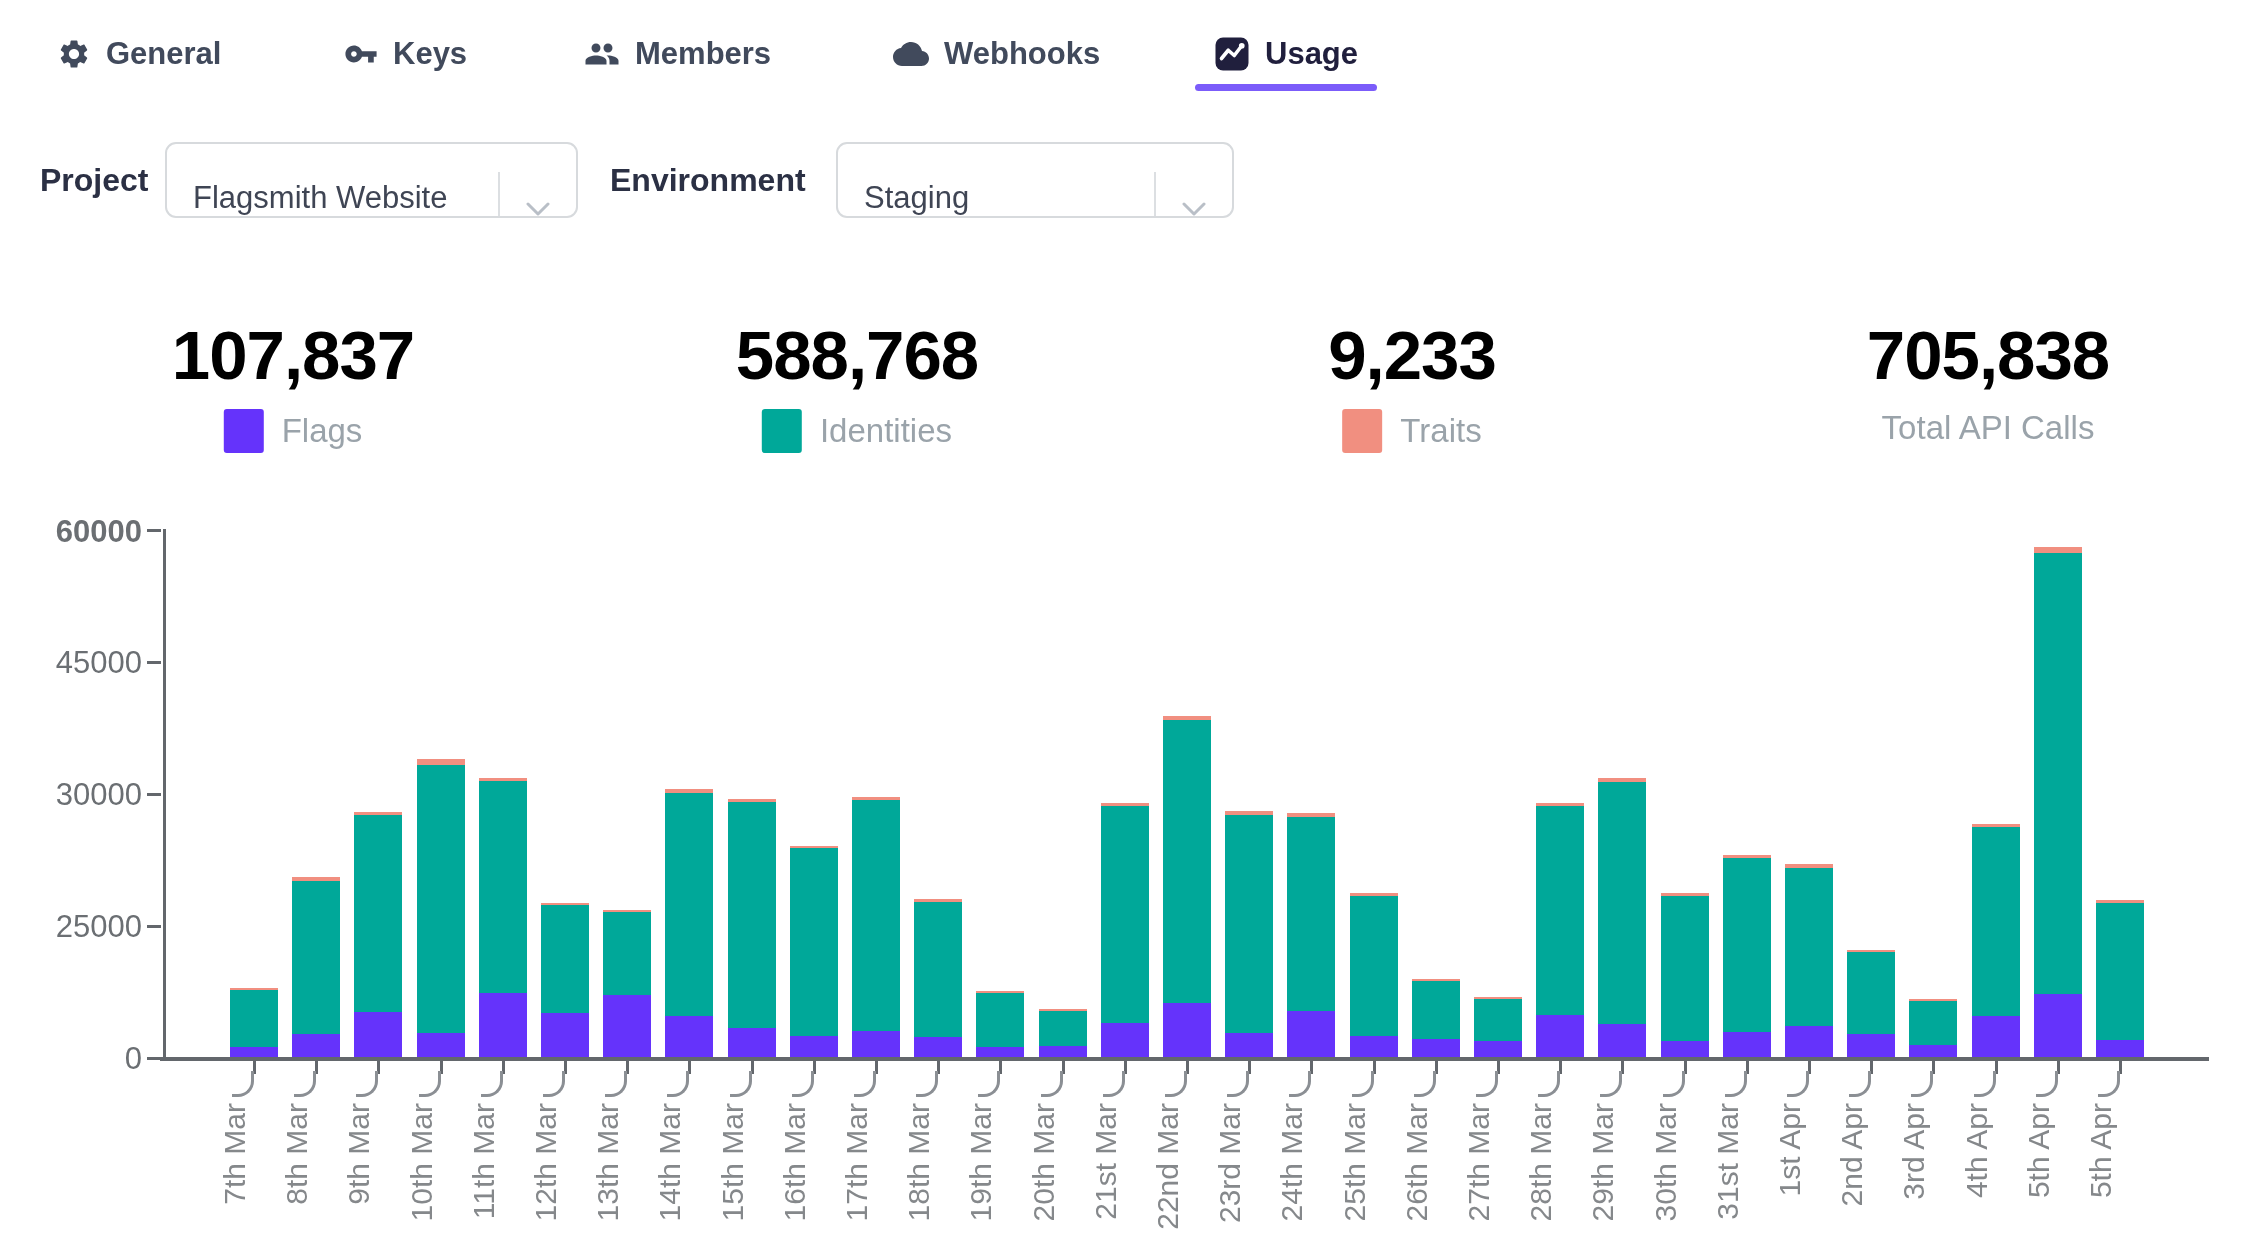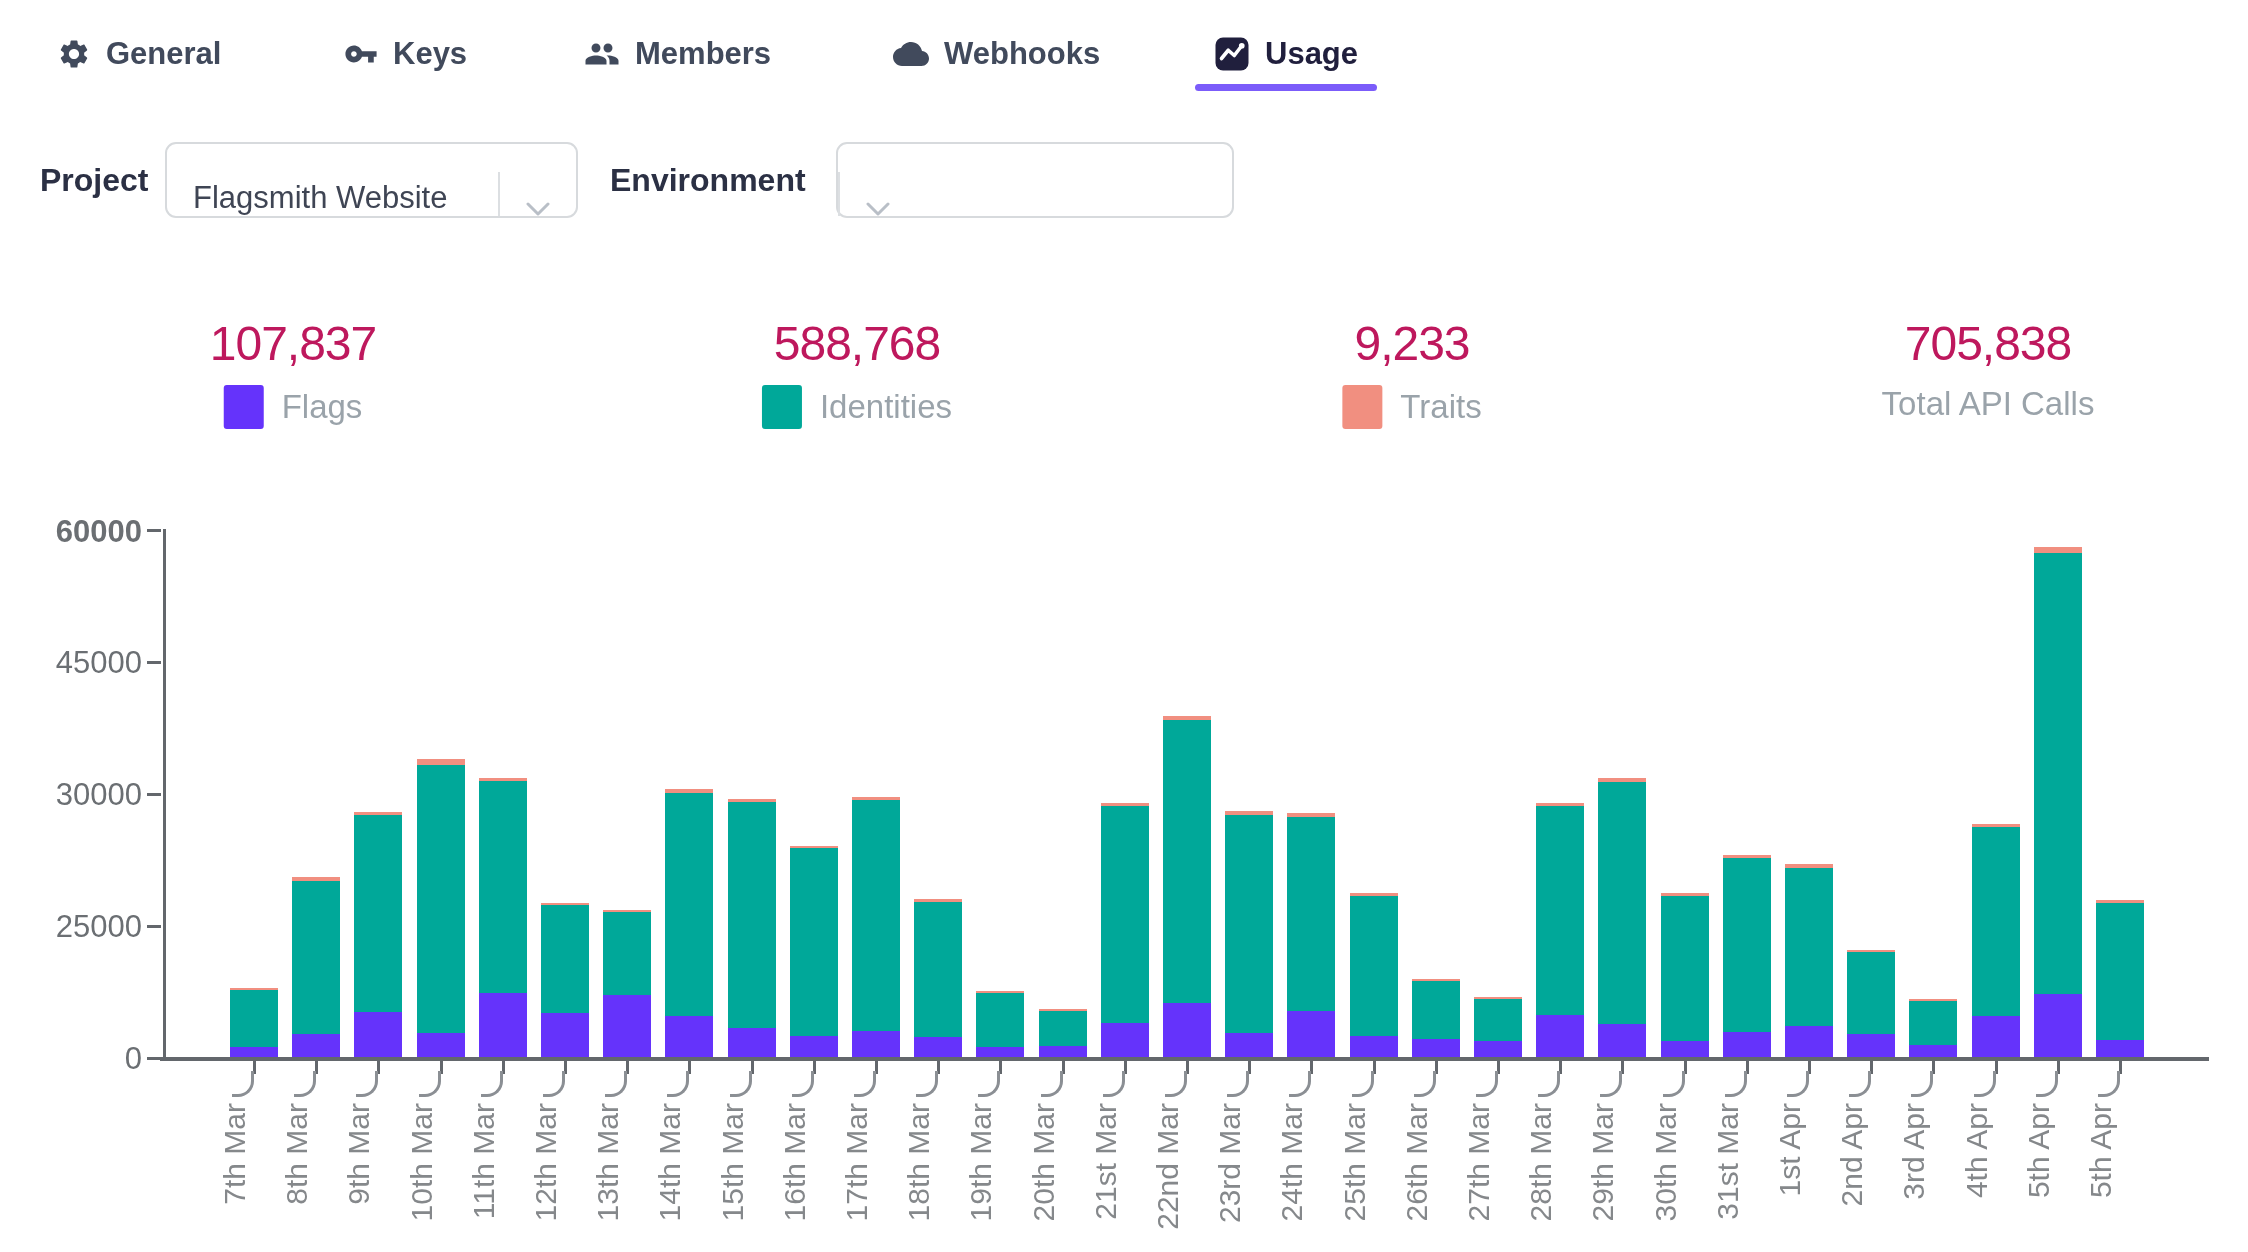--- a/index.html
+++ b/index.html
@@ -17,21 +17,21 @@
   
   .flabel{position:absolute;top:162px;font-size:32px;font-weight:700;color:#2b3044;}
   .selectbox{position:absolute;top:142px;height:76px;border:2px solid #d7dadd;border-radius:11px;
        background:#fff;display:flex;align-items:flex-end;box-sizing:border-box;cursor:pointer;}
   .selectbox .val{padding-left:26px;font-size:31px;color:#3f4554;flex:1;}
   .selectbox .divider{width:2px;height:44px;background:#dcdfe2;}
   .selectbox .chev{width:76px;display:flex;align-items:center;justify-content:center;}
 
   
   .stat{position:absolute;top:316px;transform:translateX(-50%);text-align:center;}
-  .stat .num{font-size:48px;font-weight:400;color:#be185d;letter-spacing:-1px;white-space:nowrap;}
+  .stat .num{font-size:69px;font-weight:700;color:#000000;letter-spacing:-1px;white-space:nowrap;}
   .stat .legend{margin-top:14px;display:flex;align-items:center;justify-content:center;gap:18px;}
   .stat .swatch{width:40px;height:44px;border-radius:3px;}
   .stat .lbl{font-size:33px;color:#9aa3aa;white-space:nowrap;}
 
   
   #chart{position:absolute;left:0;top:460px;width:2248px;height:792px;}
   .yaxis-line{position:absolute;background:#63676c;}
   .ytick-label{position:absolute;width:130px;text-align:right;font-size:31px;color:#6b6f73;
        transform:translateY(-50%);}
   .ytick-dash{position:absolute;width:14px;height:3px;background:#63676c;}
@@ -101,20 +101,21 @@
     <span class="divider"></span>
     <span class="chev">
       <svg width="24" height="14" viewBox="0 0 24 14" fill="none">
           <path d="M2 2 L12 12 L22 2" stroke="#b9bfc7" stroke-width="3" stroke-linecap="round" stroke-linejoin="round"></path>
         </svg>
     </span>
   </div>
 
   <div class="flabel" style="left:610px">Environment</div>
   <div class="selectbox" style="left:836px;width:398px">
+    <span class="val">Staging</span>
     <span class="divider"></span>
     <span class="chev">
       <svg width="24" height="14" viewBox="0 0 24 14" fill="none">
           <path d="M2 2 L12 12 L22 2" stroke="#b9bfc7" stroke-width="3" stroke-linecap="round" stroke-linejoin="round"></path>
         </svg>
     </span>
   </div>
 
   <div class="stat" style="left:293px">
     <div class="num">107,837</div>

